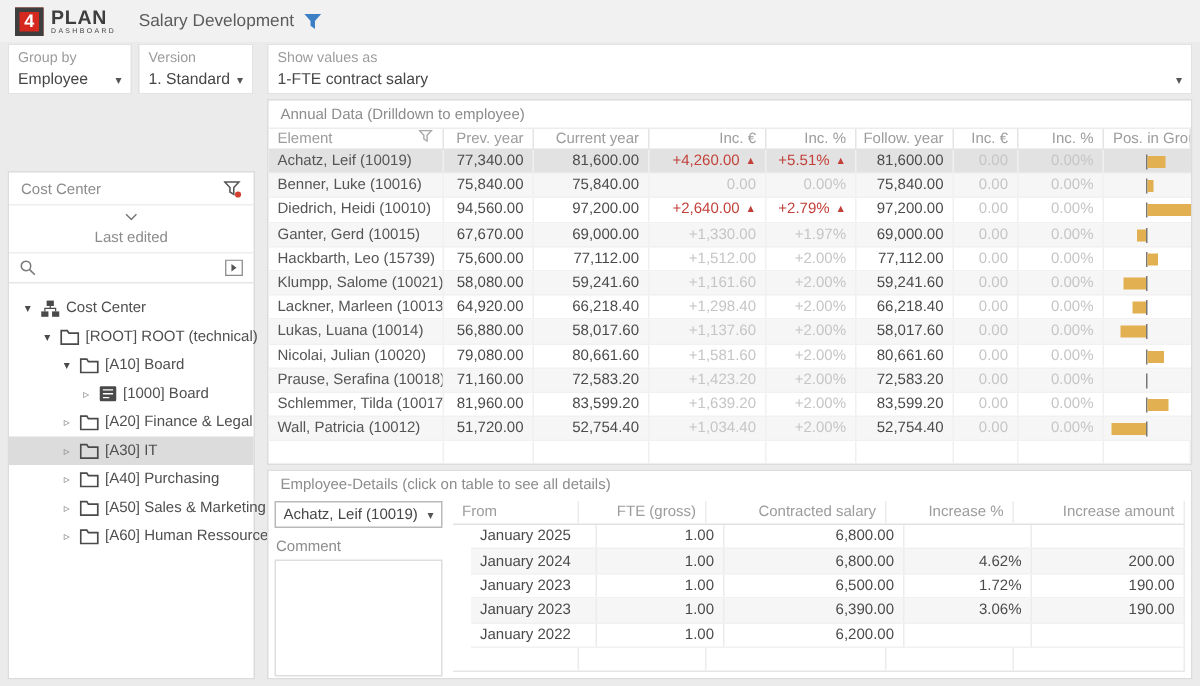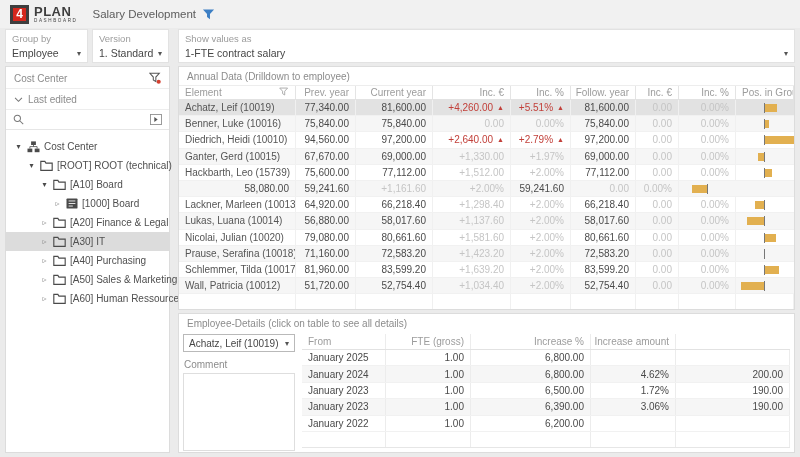--- a/index.html
+++ b/index.html
@@ -26,25 +26,25 @@
   .fpanel.p2 { width:77px; margin-left:4px; }
   .fpanel.p3 { flex:1; margin-left:9px; }
   .flabel { color:#9c9c9c; font-size:9.5px; }
   .fvalue { display:flex; justify-content:space-between; align-items:center; margin-top:3px;
     font-size:10.5px; color:#464646; }
   .caret { color:#555; font-size:8px; }
   
   .content { display:flex; gap:8px; padding:3px 5px 0 5px; height:390px; }
   .panel { background:#fff; border:1px solid #dcdcdc; }
   
-  .sidebar { width:165px; display:flex; flex-direction:column; }
+  .sidebar { width:165px; display:flex; flex-direction:column;margin-top:48px; }
   .side-title { display:flex; justify-content:space-between; align-items:center;
     padding:5px 8px 4px 8px; color:#8c8c8c; border-bottom:1px solid #ededed; }
   .side-sort { display:flex; align-items:center; gap:5px; padding:5px 8px 4px 8px;
-    color:#8c8c8c; border-bottom:1px solid #ededed; }
+    color:#8c8c8c; border-bottom:1px solid #ededed;flex-direction:column; }
   .side-search { display:flex; align-items:center; gap:4px; padding:4px 7px;
     border-bottom:1px solid #e6e6e6; }
   .search-input { flex:1; border:none; outline:none; font-size:10px; min-width:0; }
   .tree { padding-top:7px; flex:1; }
   .tree-row { display:flex; align-items:center; gap:4px; height:19px; cursor:pointer; }
   .tree-row.selected { background:#dcdcdc; }
   .tree-arrow { width:9px; text-align:center; font-size:8px; color:#8c8c8c; flex:none; }
   .tree-arrow.exp { color:#4a4a4a; }
   .tree-label { color:#4f4f4f; font-size:10px; white-space:nowrap; }
   .tree-icon { display:inline-flex; flex:none; }
@@ -77,21 +77,21 @@
   .det-body { display:flex; gap:7px; padding:2px 4px 4px 4px; flex:1; overflow:hidden; }
   .det-left { width:112px; flex:none; }
   .dd-box { border:1px solid #b9b9b9; height:18px; display:flex; align-items:center;
     justify-content:space-between; padding:0 5px; color:#464646; cursor:pointer; }
   .comment-label { color:#8c8c8c; margin:7px 0 3px 1px; }
   .comment-box { width:100%; height:78px; border:1px solid #dedede; resize:none;
     font-family:"Liberation Sans", sans-serif; font-size:10px; outline:none; }
   .det-table { flex:1; display:flex; flex-direction:column; overflow:hidden; }
   .dgrid { display:grid; grid-template-columns:84px 85px 120px 85px 1fr; align-items:center; }
   .dheader { height:16px; color:#9c9c9c; border-bottom:1px solid #e2e2e2; }
-  .drow { height:16.4px; border-bottom:1px solid #f1f1f1; }
+  .drow { height:16.4px; border-bottom:1px solid #f1f1f1;margin-left:12px; }
   .drow.stripe { background:#f6f6f6; }
   .dcell { padding:0 6px; height:100%; display:flex; align-items:center;
     border-right:1px solid #ececec; color:#4a4a4a; white-space:nowrap; }
   .dcell.r { justify-content:flex-end; }
   .dheader .dcell { color:#9c9c9c; }
   .dfill { flex:1; border-bottom:1px solid #e6e6e6; }
 </style>
 </head>
 <body>
 
@@ -358,20 +358,21 @@
             <div class="cell r muted">+2.00%</div>
             <div class="cell r dark">77,112.00</div>
             <div class="cell r muted">0.00</div>
             <div class="cell r muted">0.00%</div>
             <div class="cell pos-wrap">
               <div class="pos-line"></div>
               <div class="pos-bar" style="left: 29px; width: 7px;"></div>
             </div>
           </div>
           <div class="agrid arow stripe">
+            <div class="cell ">Klumpp, Salome (10021)</div>
             <div class="cell r dark">58,080.00</div>
             <div class="cell r dark">59,241.60</div>
             <div class="cell r muted">+1,161.60</div>
             <div class="cell r muted">+2.00%</div>
             <div class="cell r dark">59,241.60</div>
             <div class="cell r muted">0.00</div>
             <div class="cell r muted">0.00%</div>
             <div class="cell pos-wrap">
               <div class="pos-line"></div>
               <div class="pos-bar" style="left: 13px; width: 15px;"></div>
@@ -482,20 +483,21 @@
             <span style="overflow:hidden;white-space:nowrap;">Achatz, Leif (10019)</span>
             <span class="caret">▾</span>
           </div>
           <div class="comment-label">Comment</div>
           <textarea class="comment-box" style=""></textarea>
         </div>
         <div class="det-table">
           <div class="dgrid dheader" id="dheader">
               <div class="dcell">From</div>
               <div class="dcell r">FTE (gross)</div>
+              <div class="dcell r">Contracted salary</div>
               <div class="dcell r">Increase %</div>
               <div class="dcell r">Increase amount</div>
             </div>
           <div id="dbody" style="display:flex;flex-direction:column;flex:1;overflow:hidden;">
               <div class="dgrid drow">
                 <div class="dcell ">January 2025</div>
                 <div class="dcell r">1.00</div>
                 <div class="dcell r">6,800.00</div>
                 <div class="dcell r"></div>
                 <div class="dcell r"></div>

